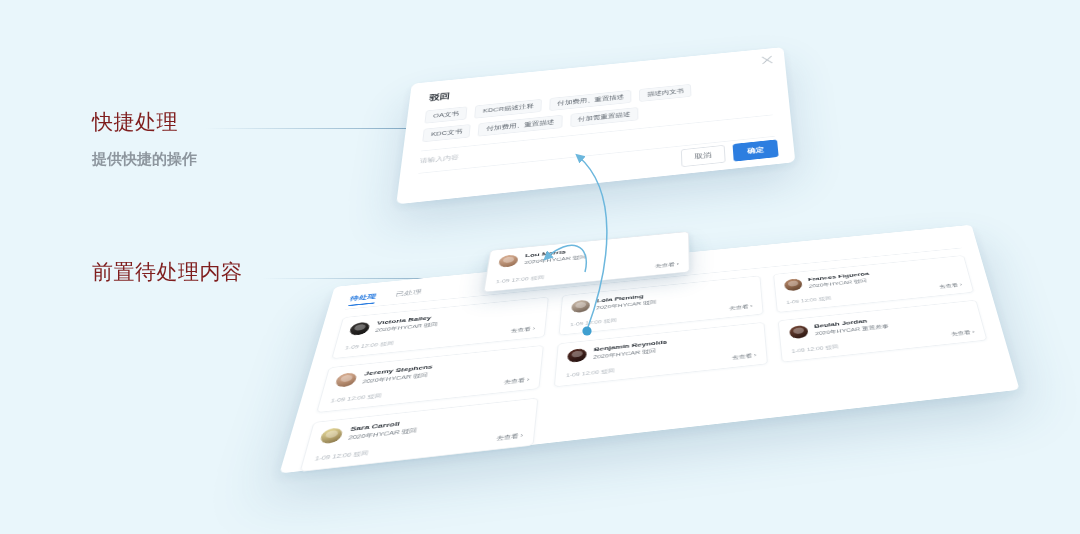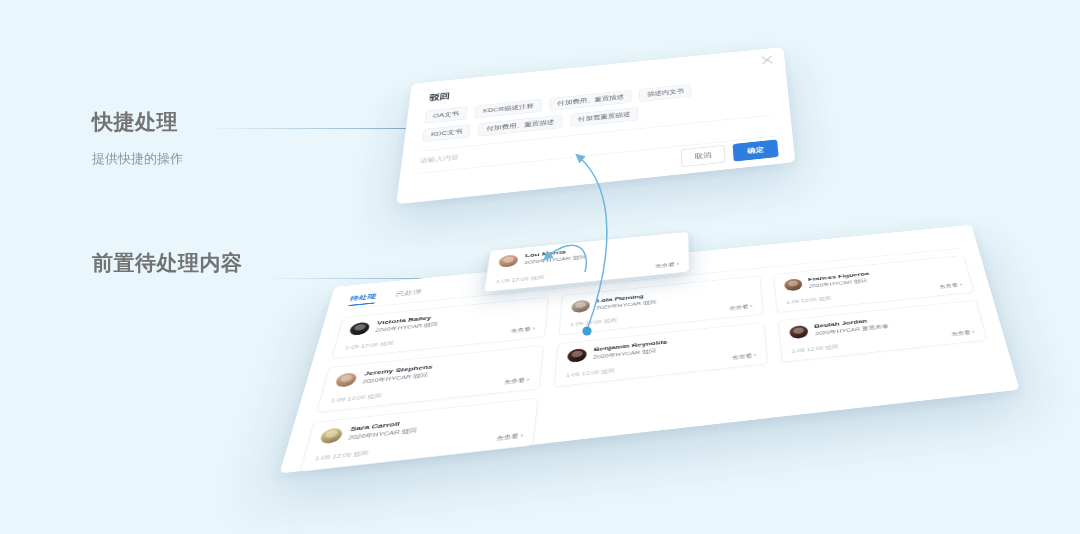--- a/index.html
+++ b/index.html
@@ -7,25 +7,25 @@
     width:1080px;height:534px;overflow:hidden;
     background:#e9f6fb;
     font-family:"Liberation Sans","DejaVu Sans",sans-serif;
     position:relative;
   }
   .stage{position:absolute;inset:0;}
 
   
   .anno{position:absolute;}
   .anno-title{
-    font-size:21px;font-weight:bold;color:#737373;letter-spacing:.5px;
+    font-size:21px;font-weight:normal;color:#7f1d1d;letter-spacing:.5px;
     white-space:nowrap;
   }
   .anno-sub{
-    margin-top:14px;font-size:13px;color:#8d969e;white-space:nowrap;
+    margin-top:14px;font-size:15px;color:#8d969e;white-space:nowrap;font-weight:bold;
   }
   .leader{
     position:absolute;height:1px;
     background:linear-gradient(to right,rgba(120,170,200,0),rgba(90,140,175,.85));
   }
 
   
   .scene{position:absolute;inset:0;perspective:1400px;}
 
   
@@ -134,21 +134,21 @@
 <body>
 
 <div class="stage">
 
   <div class="anno" style="left:92px;top:108px;">
     <div class="anno-title">快捷处理</div>
     <div class="anno-sub">提供快捷的操作</div>
   </div>
   <div class="leader" style="left:205px;top:128px;width:255px;"></div>
 
-  <div class="anno" style="left:92px;top:249px;">
+  <div class="anno" style="left:92px;top:258px;">
     <div class="anno-title">前置待处理内容</div>
   </div>
   <div class="leader" style="left:262px;top:278px;width:240px;"></div>
 
   <div class="scene">
 
     <div class="dialog-wrap">
       <div class="dialog">
         <div class="dlg-close">
           <svg viewBox="0 0 12 12" width="13" height="13" aria-hidden="true">

